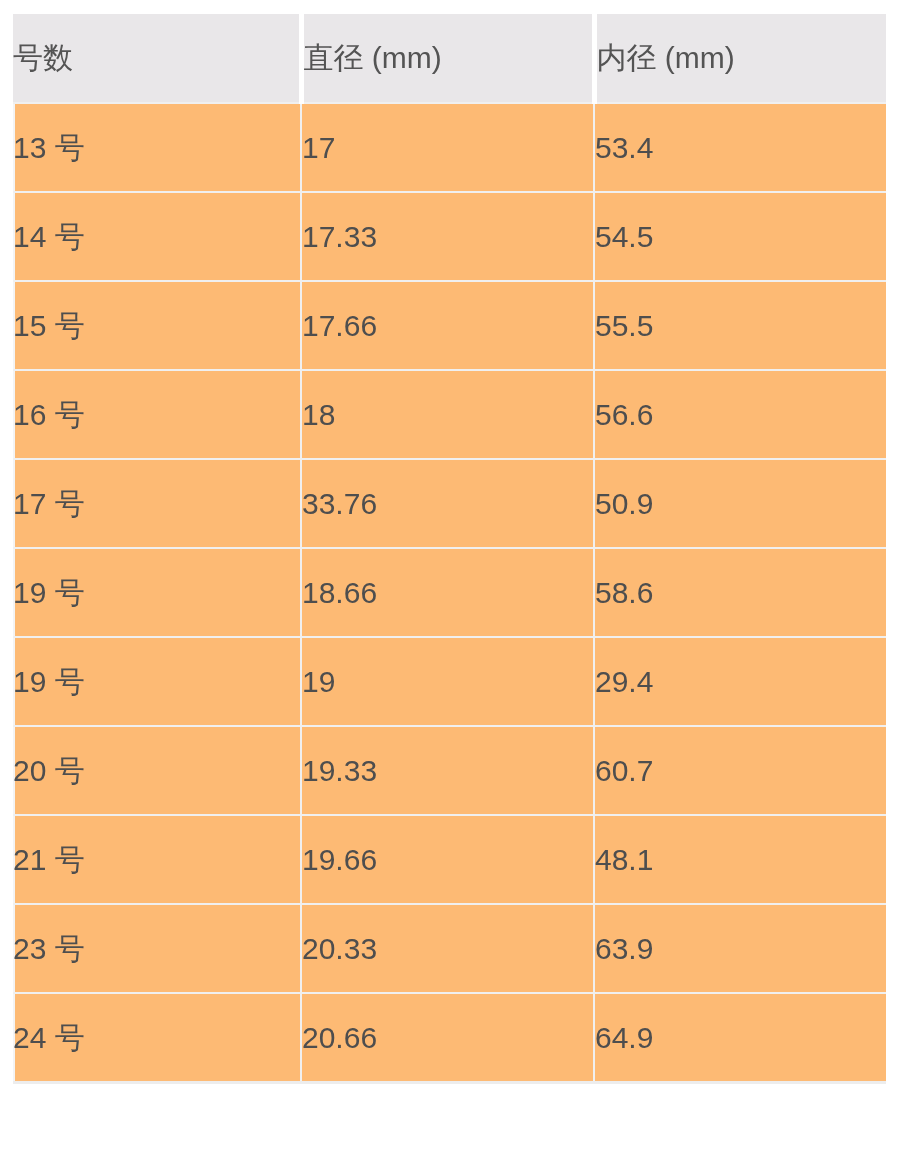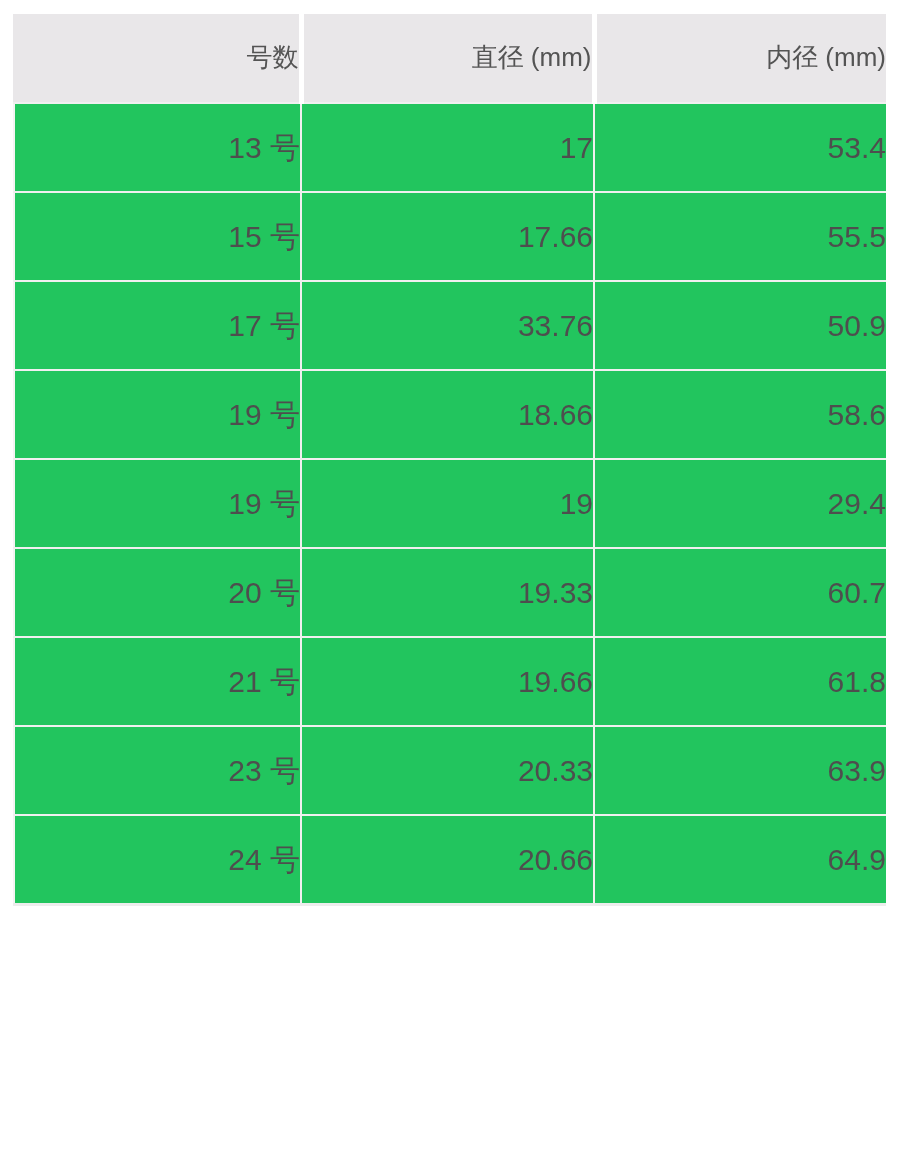--- a/index.html
+++ b/index.html
@@ -32,42 +32,42 @@
   }
 
   .ring-size-table col.c1 { width: 288px; }
   .ring-size-table col.c2 { width: 293px; }
   .ring-size-table col.c3 { width: 292px; }
 
   .ring-size-table thead th {
     background: #e9e7e9;
     color: #545454;
     font-weight: 400;
-    font-size: 26px;
+    font-size: 30px;
     line-height: 1.2;
     height: 88px;
     padding: 0;
-    text-align: right;
+    text-align: left;
     vertical-align: middle;
     border: 0;
     border-right: 5px solid #ffffff;
   }
   .ring-size-table thead th:last-child {
     border-right: 0;
   }
 
   .ring-size-table tbody td {
-    background: #22c55e;
+    background: #fdba74;
     color: #4e4e4e;
     font-size: 30px;
     font-weight: 400;
     line-height: 1.2;
     height: 87px;
     padding: 0;
-    text-align: right;
+    text-align: left;
     vertical-align: middle;
     border-bottom: 2px solid #f0f0f0;
     border-right: 2px solid #f0f0f0;
   }
   .ring-size-table tbody td:last-child {
     border-right: 0;
   }
   .ring-size-table tbody tr:first-child td {
     border-top: 2px solid #f0f0f0;
   }
@@ -107,23 +107,33 @@
         </th>
       </tr>
     </thead>
     <tbody>
       <tr>
         <td><span class="cell-text">13 号</span></td>
         <td><span class="cell-text">17</span></td>
         <td><span class="cell-text">53.4</span></td>
       </tr>
       <tr>
+        <td><span class="cell-text">14 号</span></td>
+        <td><span class="cell-text">17.33</span></td>
+        <td><span class="cell-text">54.5</span></td>
+      </tr>
+      <tr>
         <td><span class="cell-text">15 号</span></td>
         <td><span class="cell-text">17.66</span></td>
         <td><span class="cell-text">55.5</span></td>
+      </tr>
+      <tr>
+        <td><span class="cell-text">16 号</span></td>
+        <td><span class="cell-text">18</span></td>
+        <td><span class="cell-text">56.6</span></td>
       </tr>
       <tr>
         <td><span class="cell-text">17 号</span></td>
         <td><span class="cell-text">33.76</span></td>
         <td><span class="cell-text">50.9</span></td>
       </tr>
       <tr>
         <td><span class="cell-text">19 号</span></td>
         <td><span class="cell-text">18.66</span></td>
         <td><span class="cell-text">58.6</span></td>
@@ -134,21 +144,21 @@
         <td><span class="cell-text">29.4</span></td>
       </tr>
       <tr>
         <td><span class="cell-text">20 号</span></td>
         <td><span class="cell-text">19.33</span></td>
         <td><span class="cell-text">60.7</span></td>
       </tr>
       <tr>
         <td><span class="cell-text">21 号</span></td>
         <td><span class="cell-text">19.66</span></td>
-        <td><span class="cell-text">61.8</span></td>
+        <td><span class="cell-text">48.1</span></td>
       </tr>
       <tr>
         <td><span class="cell-text">23 号</span></td>
         <td><span class="cell-text">20.33</span></td>
         <td><span class="cell-text">63.9</span></td>
       </tr>
       <tr>
         <td><span class="cell-text">24 号</span></td>
         <td><span class="cell-text">20.66</span></td>
         <td><span class="cell-text">64.9</span></td>

